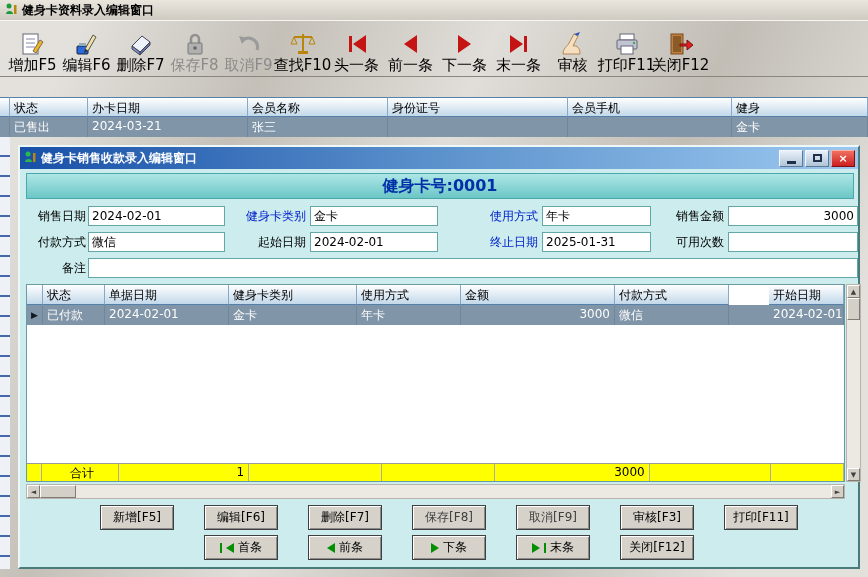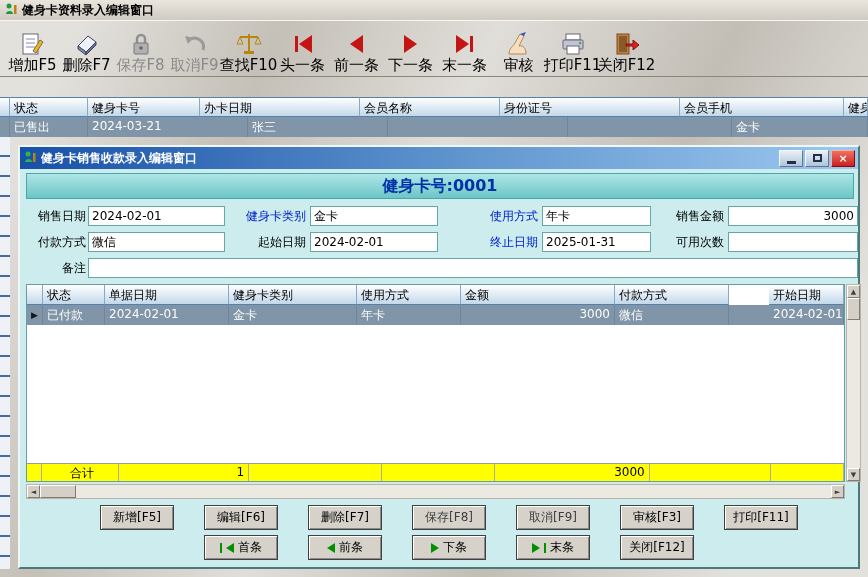--- a/index.html
+++ b/index.html
@@ -131,20 +131,31 @@
             <line x1="6" y1="12" x2="15" y2="12" stroke="#88a"></line>
             <line x1="6" y1="16" x2="15" y2="16" stroke="#88a"></line>
             <path d="M13 20 L20 9 L23 11 L16 22 Z" fill="#e8b820" stroke="#865"></path>
           </svg>
       </span>
       <span class="tlabel">增加F5</span>
     </div>
     <div class="tbtn">
       <span class="ticon">
         <svg width="26" height="26" viewBox="0 0 26 26">
+            <rect x="3" y="15" width="11" height="8" rx="1" fill="#2a6ae0" stroke="#123"></rect>
+            <rect x="5" y="12" width="7" height="3" fill="#9ab"></rect>
+            <path d="M11 18 L19 4 L22 6 L14 20 Z" fill="#f0e0a0" stroke="#555"></path>
+            <path d="M11 18 L14 20 L10 22 Z" fill="#333"></path>
+          </svg>
+      </span>
+      <span class="tlabel">编辑F6</span>
+    </div>
+    <div class="tbtn">
+      <span class="ticon">
+        <svg width="26" height="26" viewBox="0 0 26 26">
             <path d="M4 15 L14 5 L22 11 L12 21 Z" fill="#eef2fa" stroke="#445"></path>
             <path d="M4 15 L12 21 L12 24 L4 18 Z" fill="#8090c0" stroke="#445"></path>
             <path d="M12 21 L22 11 L22 14 L12 24 Z" fill="#6070a8" stroke="#445"></path>
           </svg>
       </span>
       <span class="tlabel">删除F7</span>
     </div>
     <div class="tbtn disabled">
       <span class="ticon">
         <svg width="26" height="26" viewBox="0 0 26 26">
@@ -231,21 +242,20 @@
           </svg>
       </span>
       <span class="tlabel">关闭F12</span>
     </div>
   </div>
 
   <div class="mgrid">
     <div class="mg-head">
       <div class="mg-h c0"></div>
       <div class="mg-h c1">状态</div>
-      <div class="mg-h c2">健身卡号</div>
       <div class="mg-h c3">办卡日期</div>
       <div class="mg-h c4">会员名称</div>
       <div class="mg-h c5">身份证号</div>
       <div class="mg-h c6">会员手机</div>
       <div class="mg-h c7">健身</div>
     </div>
     <div class="mg-row">
       <div class="mgc c0"></div>
       <div class="mgc c1">已售出</div>
       <div class="mgc c3">2024-03-21</div>

